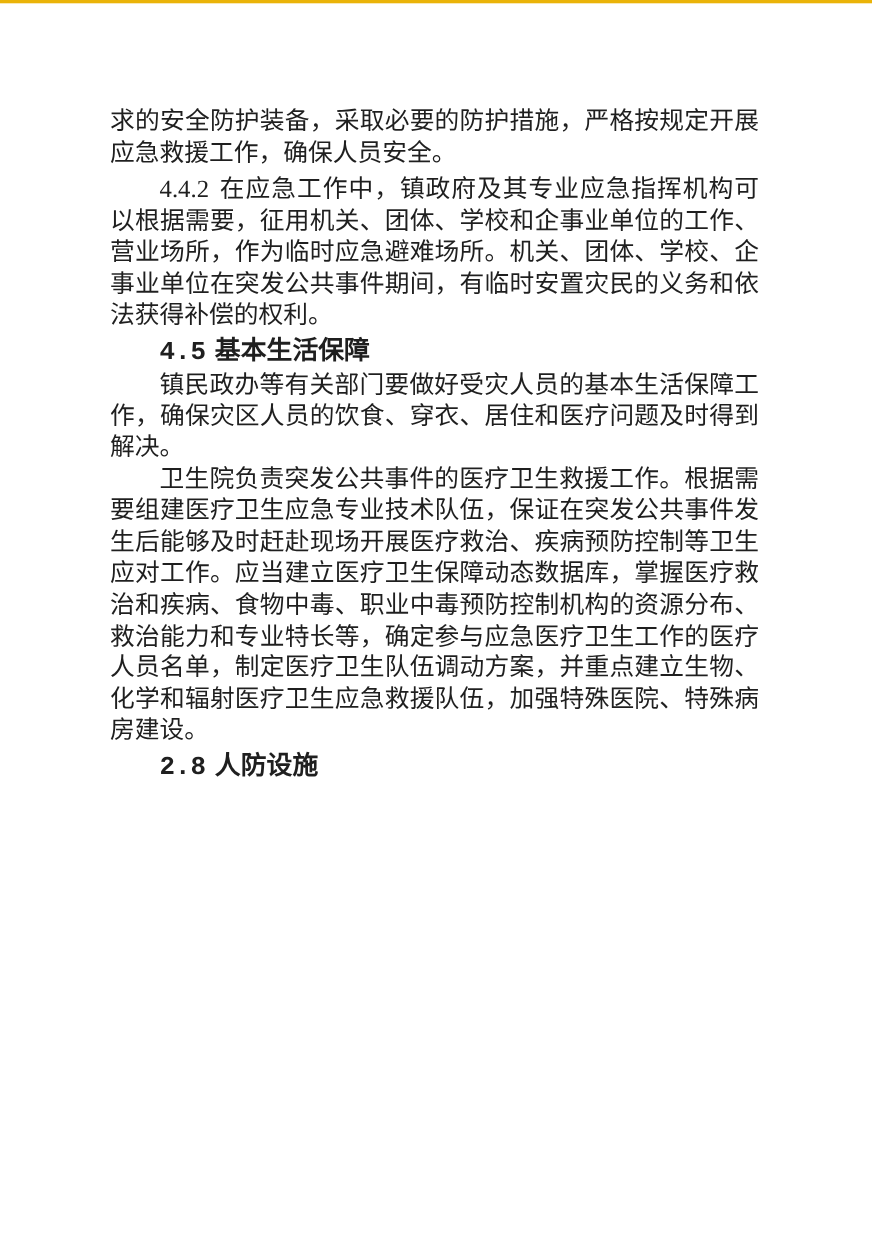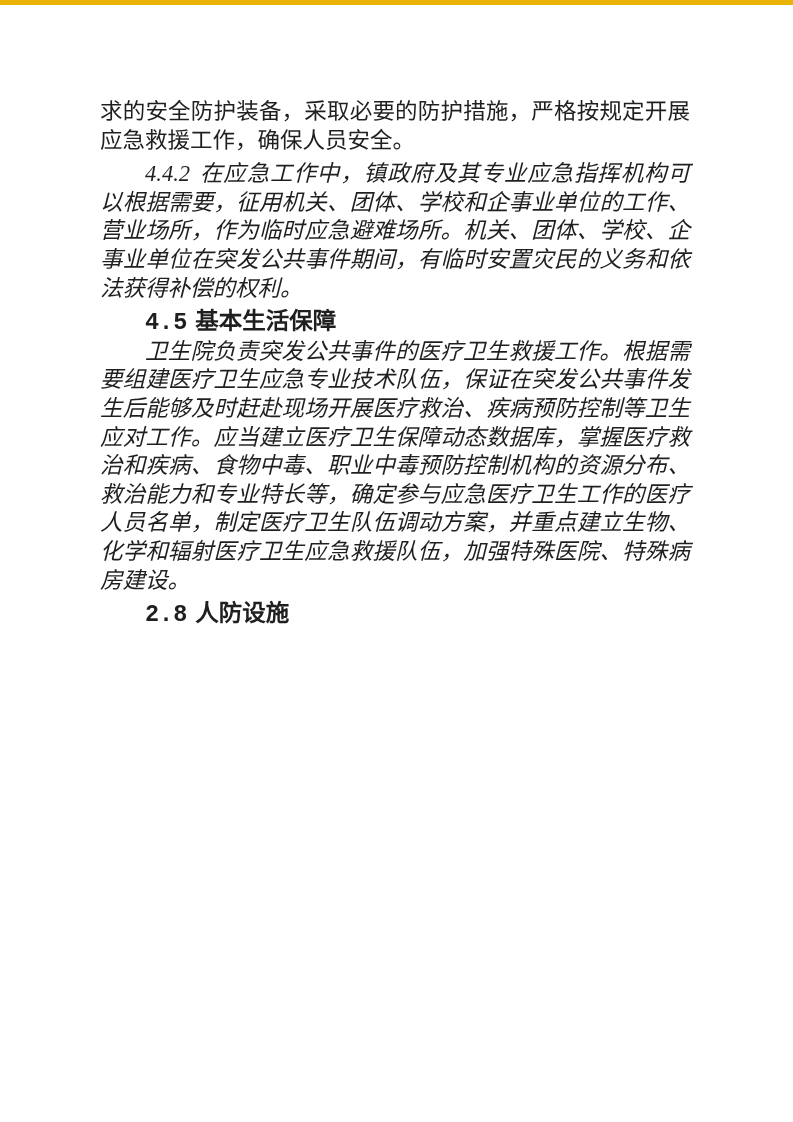--- a/index.html
+++ b/index.html
@@ -12,41 +12,40 @@
     background: #ffffff;
     overflow: hidden;
     position: relative;
   }
   .page {
     position: absolute;
     left: 0; top: 0;
     width: 793px;
     height: 1122px;
     background: #ffffff;
-    border-top: 5px solid #eab308;
+    border-top: 3px solid #eab308;
     box-sizing: border-box;
   }
   .doc-body {
     position: absolute;
     left: 100px;
     top: 93px;
     width: 590px;
     color: #1f1f1f;
     font-family: "Liberation Serif", "DejaVu Serif", serif;
     font-size: 22.5px;
     line-height: 28.6px;
     text-align: justify;
     word-break: normal;
   }
   .para {
     margin: 0;
   }
   .para.indent {
     text-indent: 45px;
-    font-style: italic;
   }
   .para.numbered {
     margin-top: 5px;
   }
   .pnum {
     margin-right: 9px;
     font-family: "Liberation Serif", "DejaVu Serif", serif;
   }
   .sec-heading {
     margin: 6px 0 0 0;
@@ -62,16 +61,17 @@
   }
 </style>
 </head>
 <body>
 
 <main class="page">
   <section class="doc-body" id="doc-body">
       <p class="para"><span>求的安全防护装备，采取必要的防护措施，严格按规定开展应急救援工作，确保人员安全。</span></p>
       <p class="para indent numbered"><span class="pnum">4.4.2</span><span>在应急工作中，镇政府及其专业应急指挥机构可以根据需要，征用机关、团体、学校和企事业单位的工作、营业场所，作为临时应急避难场所。机关、团体、学校、企事业单位在突发公共事件期间，有临时安置灾民的义务和依法获得补偿的权利。</span></p>
       <h2 class="sec-heading"><span class="hnum">4.5</span><span>基本生活保障</span></h2>
+      <p class="para indent"><span>镇民政办等有关部门要做好受灾人员的基本生活保障工作，确保灾区人员的饮食、穿衣、居住和医疗问题及时得到解决。</span></p>
       <p class="para indent"><span>卫生院负责突发公共事件的医疗卫生救援工作。根据需要组建医疗卫生应急专业技术队伍，保证在突发公共事件发生后能够及时赶赴现场开展医疗救治、疾病预防控制等卫生应对工作。应当建立医疗卫生保障动态数据库，掌握医疗救治和疾病、食物中毒、职业中毒预防控制机构的资源分布、救治能力和专业特长等，确定参与应急医疗卫生工作的医疗人员名单，制定医疗卫生队伍调动方案，并重点建立生物、化学和辐射医疗卫生应急救援队伍，加强特殊医院、特殊病房建设。</span></p>
       <h2 class="sec-heading"><span class="hnum">2.8</span><span>人防设施</span></h2>
     </section>
 </main>
 
 </body></html>

